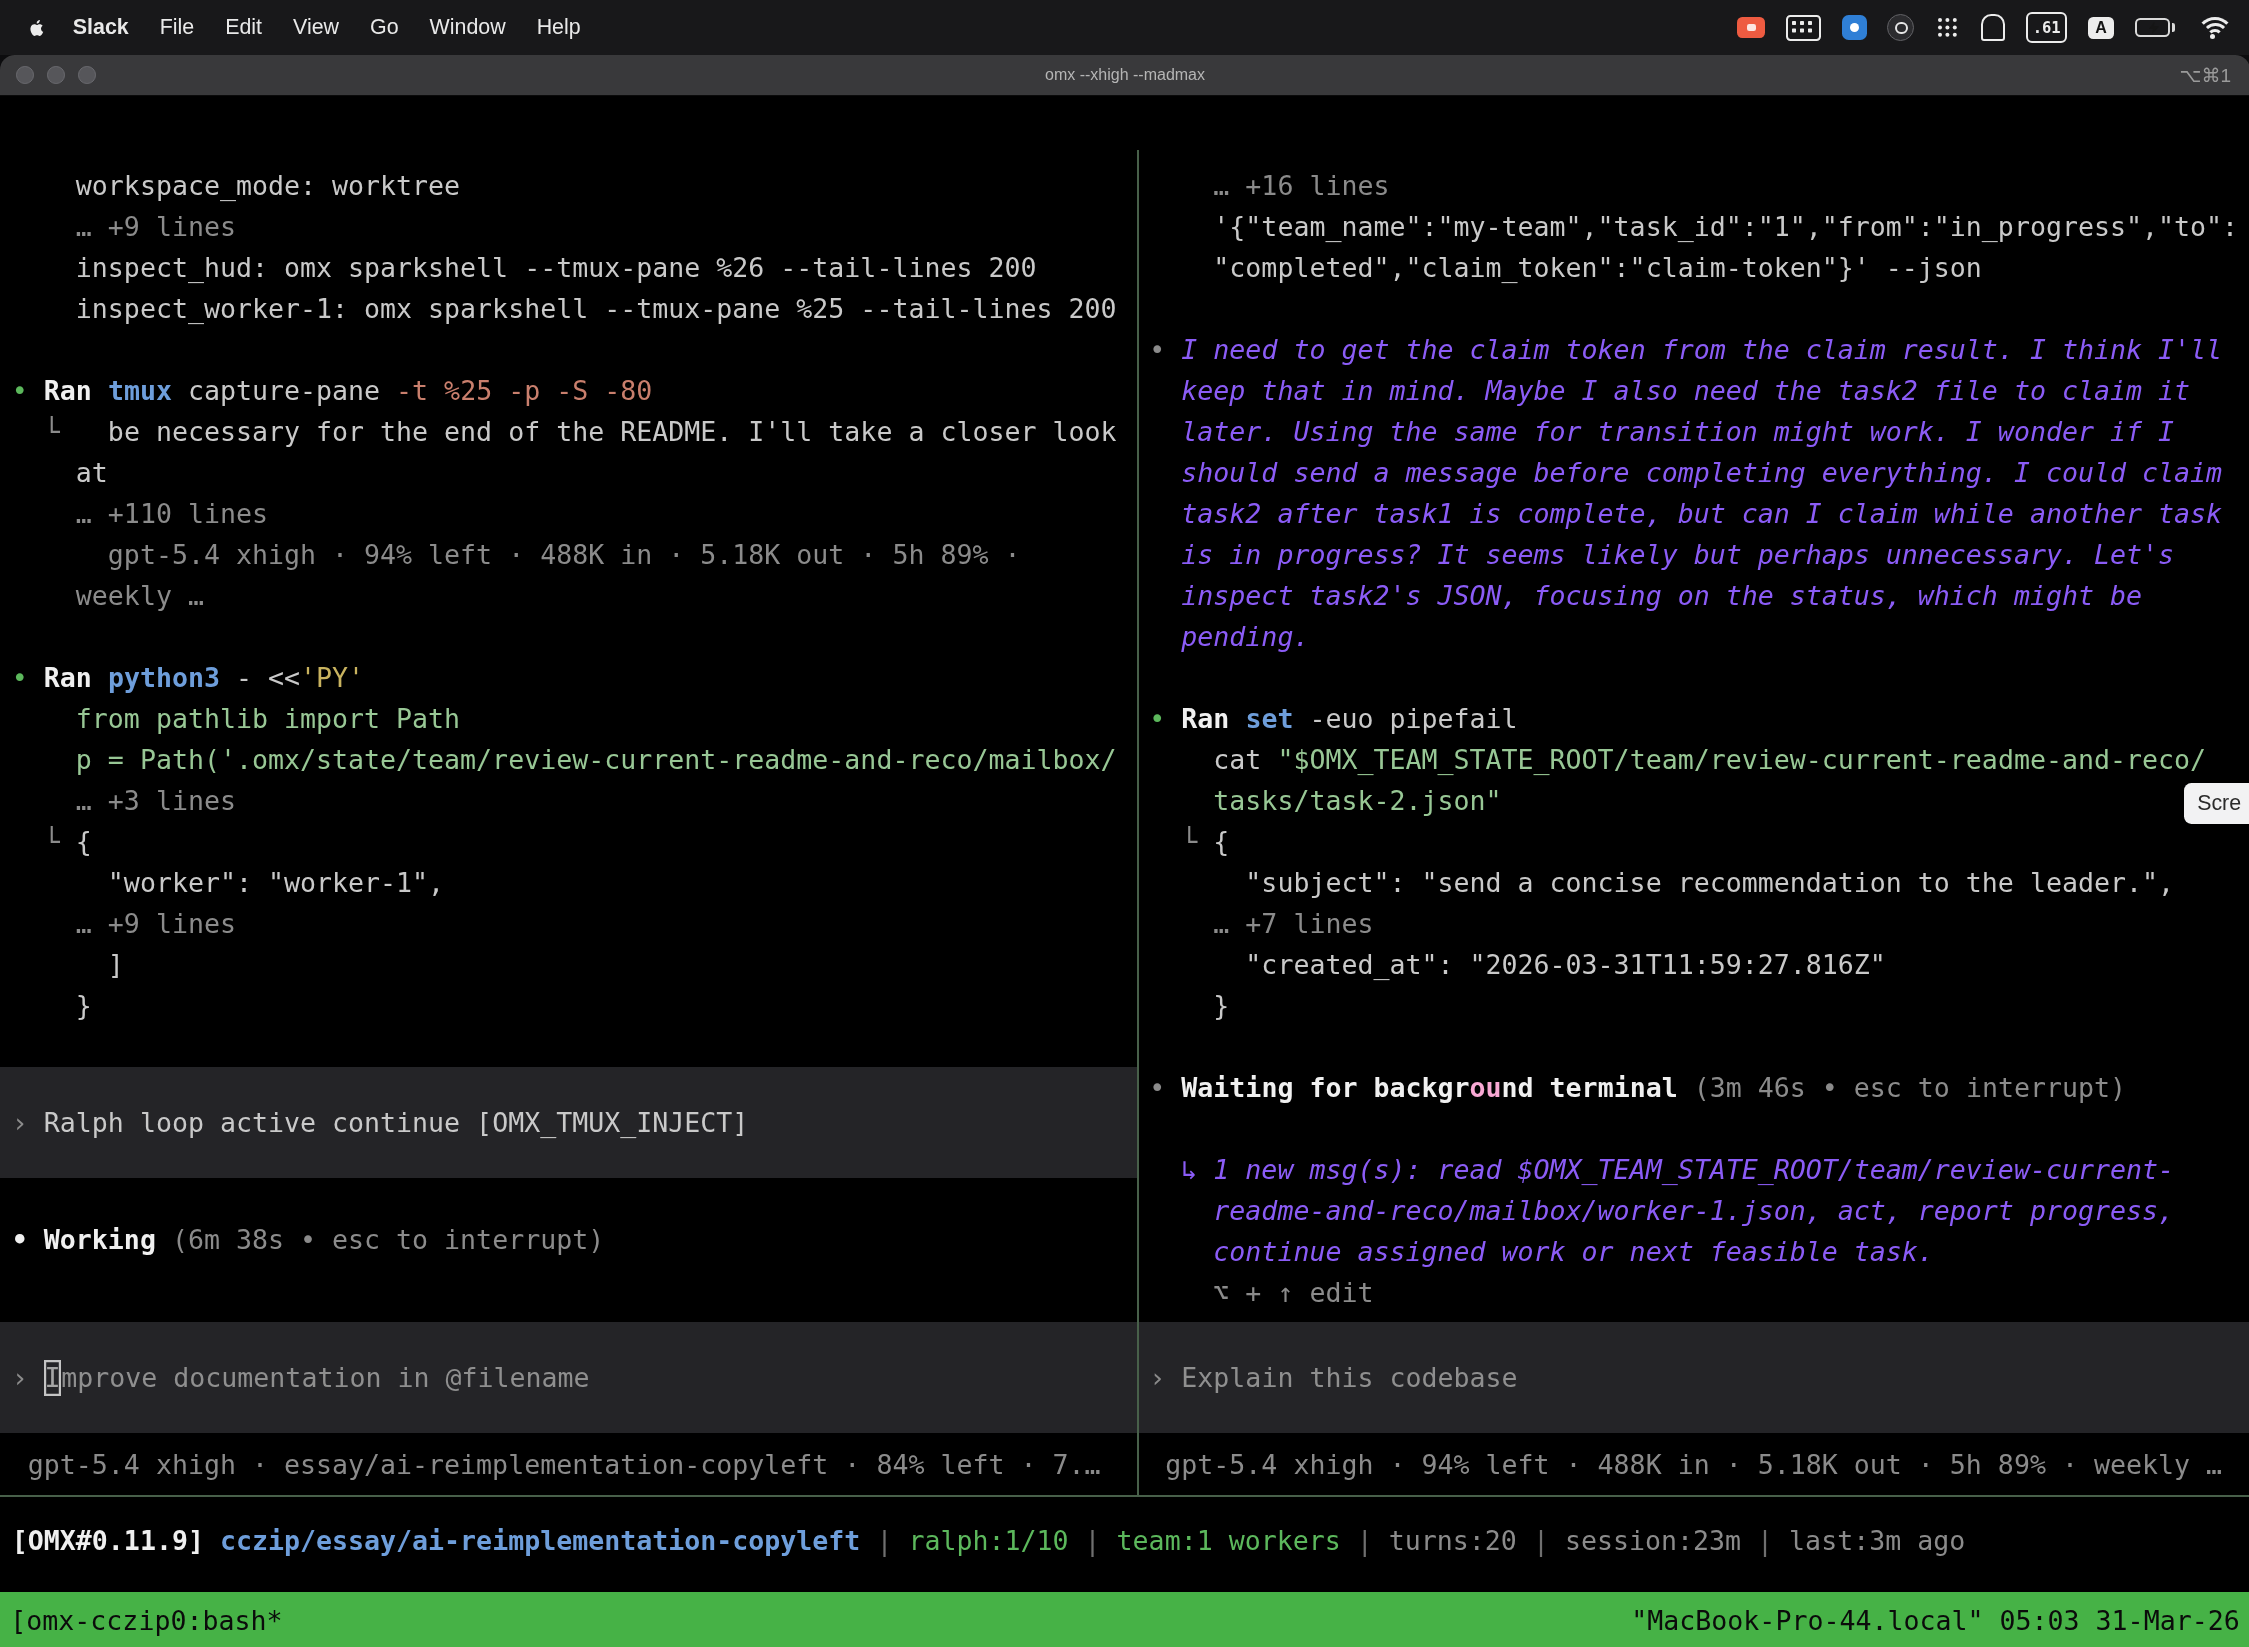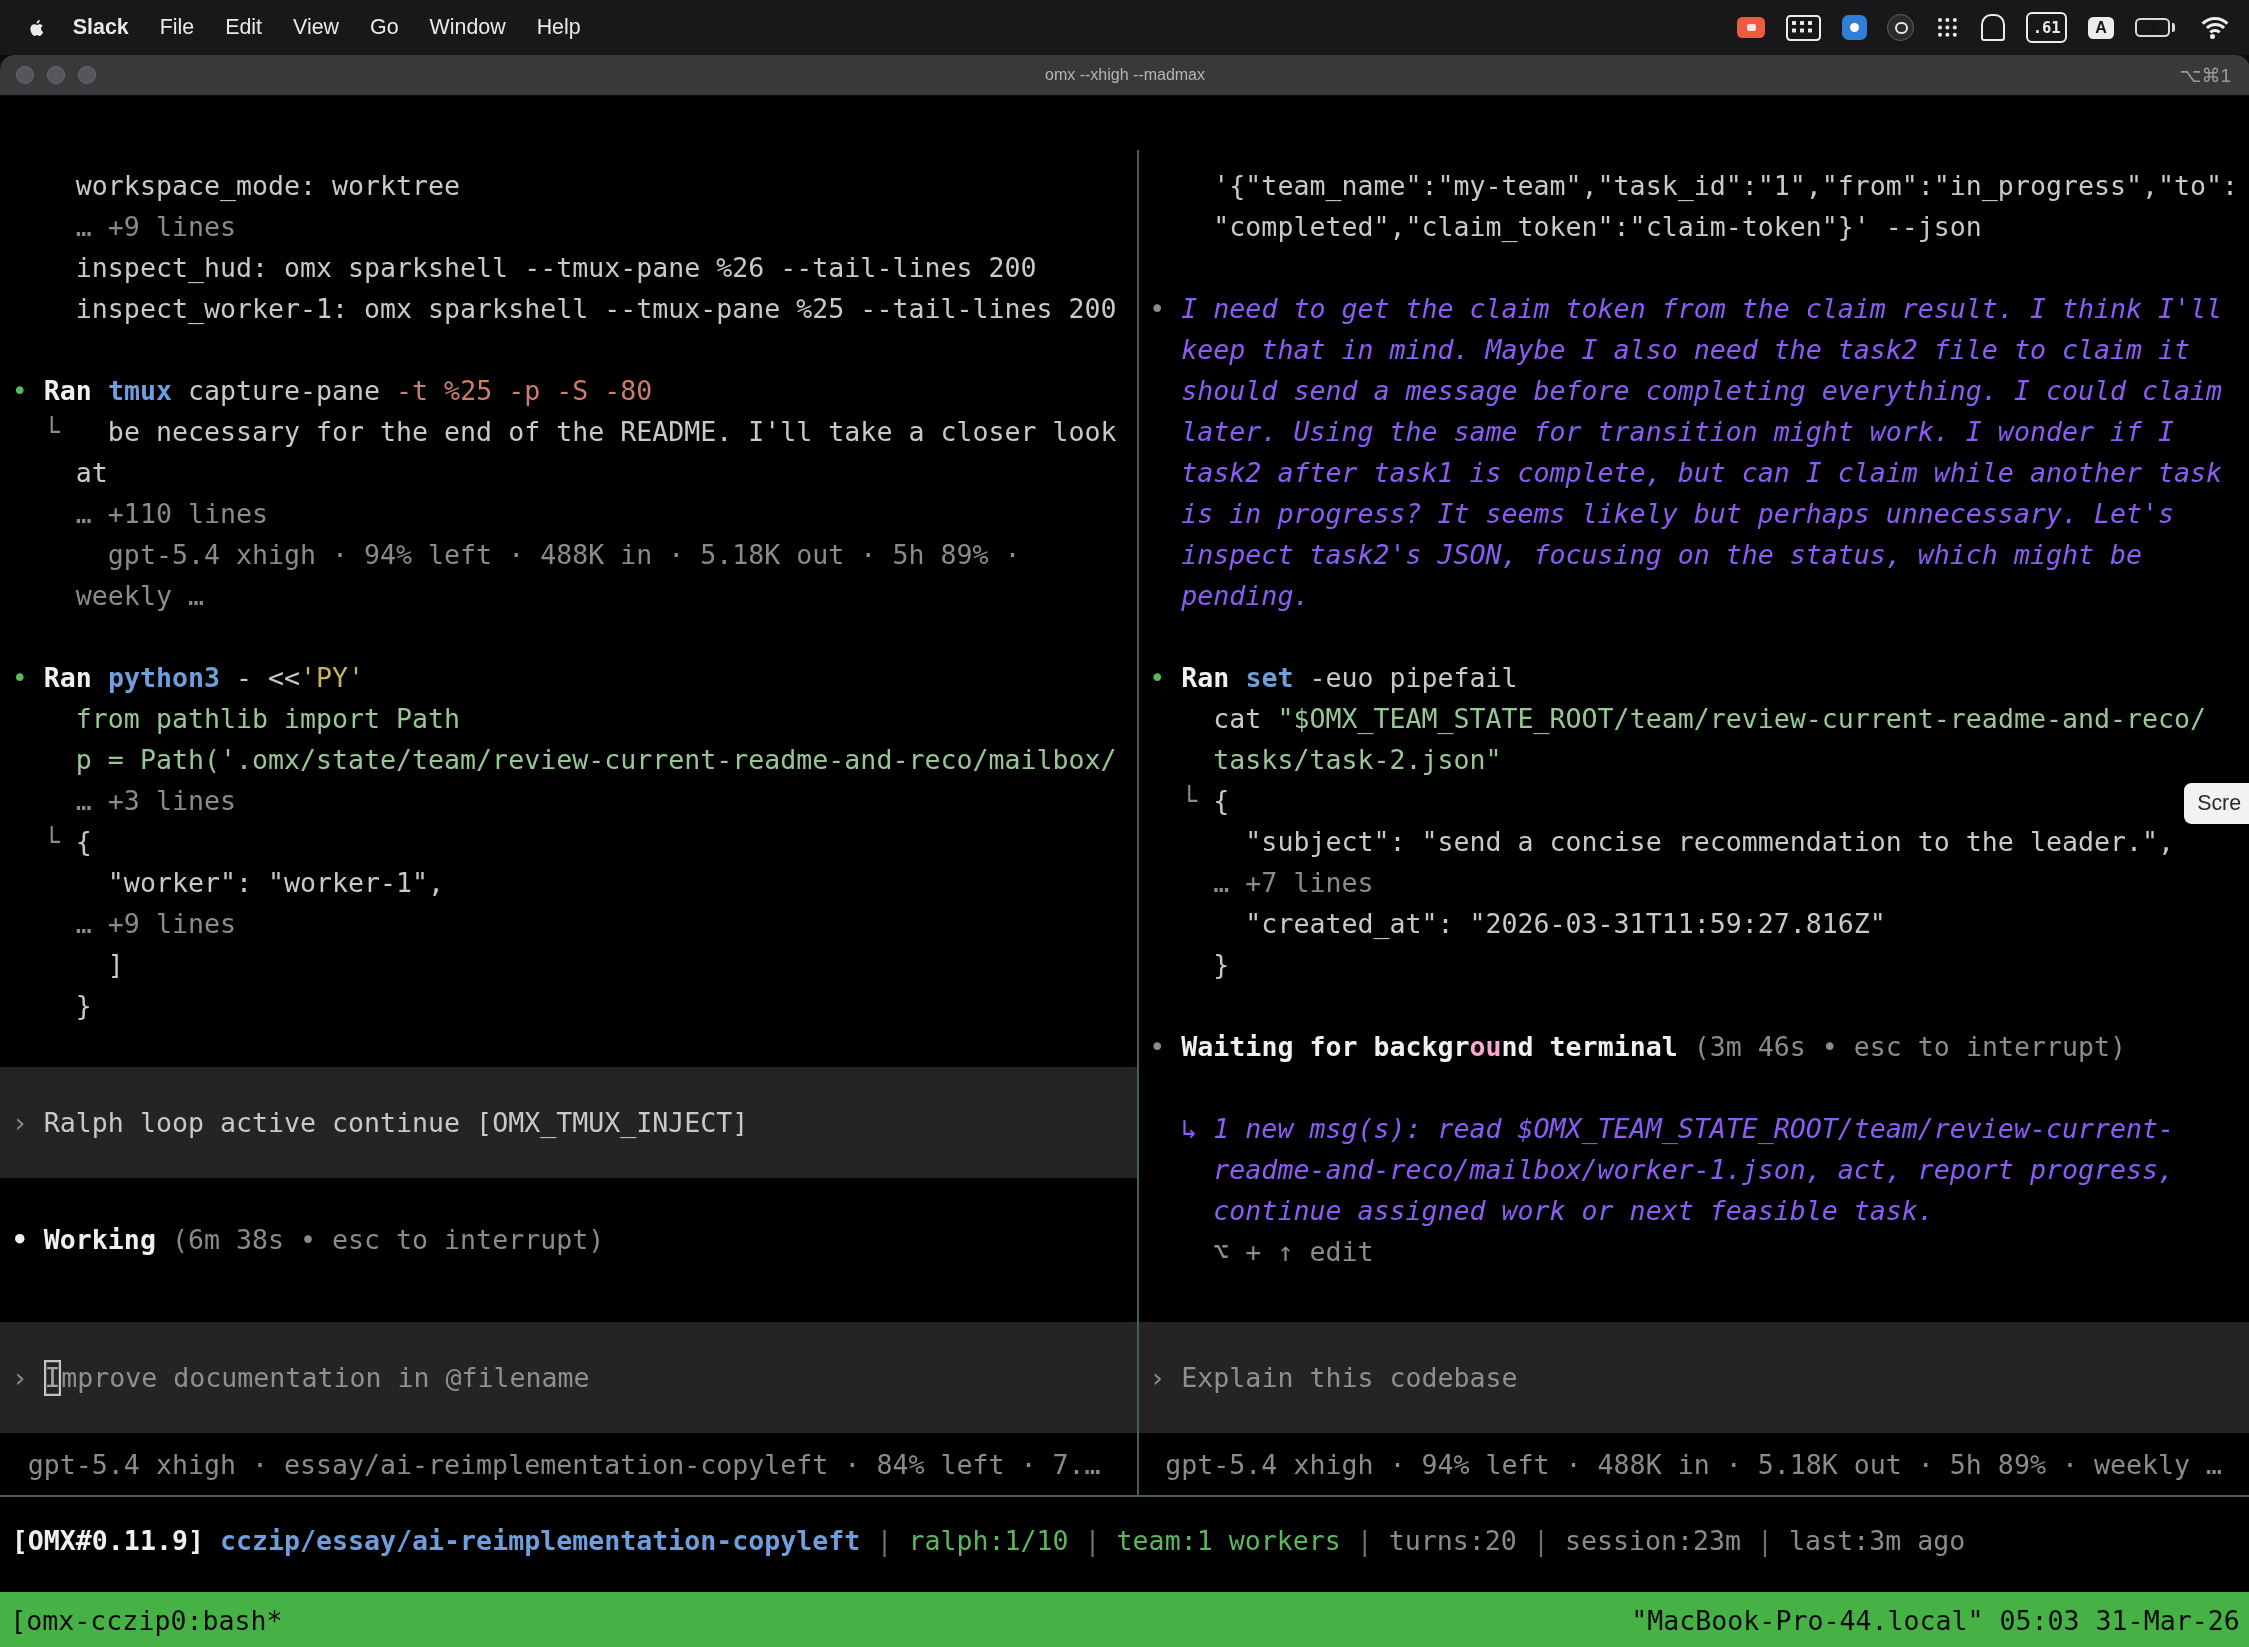--- a/index.html
+++ b/index.html
@@ -187,27 +187,28 @@
             <span class="s-d">› </span>
             <span class="s-cur">I</span>
             <span class="s-sg">mprove documentation in @filename</span>
           </div>
           <div class="line"><span class="s-d"> gpt-5.4 xhigh · essay/ai-reimplementation-copyleft · 84% left · 7.…</span></div>
         </div>
     </div>
     <div class="vdiv"></div>
     <div class="pane pane-right">
       <div class="flow">
+          <div class="line"><span class="s-d">    … +16 lines</span></div>
           <div class="line"><span class="s-t">    '{"team_name":"my-team","task_id":"1","from":"in_progress","to":</span></div>
           <div class="line"><span class="s-t">    "completed","claim_token":"claim-token"}' --json</span></div>
           <div class="line">&nbsp;</div>
           <div class="line"><span class="s-d">• </span><span class="s-it">I need to get the claim token from the claim result. I think I'll</span></div>
           <div class="line"><span class="s-it">  keep that in mind. Maybe I also need the task2 file to claim it</span></div>
+          <div class="line"><span class="s-it">  later. Using the same for transition might work. I wonder if I</span></div>
           <div class="line"><span class="s-it">  should send a message before completing everything. I could claim</span></div>
-          <div class="line"><span class="s-it">  later. Using the same for transition might work. I wonder if I</span></div>
           <div class="line"><span class="s-it">  task2 after task1 is complete, but can I claim while another task</span></div>
           <div class="line"><span class="s-it">  is in progress? It seems likely but perhaps unnecessary. Let's</span></div>
           <div class="line"><span class="s-it">  inspect task2's JSON, focusing on the status, which might be</span></div>
           <div class="line"><span class="s-it">  pending.</span></div>
           <div class="line">&nbsp;</div>
           <div class="line"><span class="s-gb">• </span><span class="s-w">Ran</span><span class="s-bl"> set</span><span class="s-t"> -euo pipefail</span></div>
           <div class="line"><span class="s-t">    cat </span><span class="s-gn">"$OMX_TEAM_STATE_ROOT/team/review-current-readme-and-reco/</span></div>
           <div class="line"><span class="s-gn">    tasks/task-2.json"</span></div>
           <div class="line"><span class="s-d">  └ </span><span class="s-t">{</span></div>
           <div class="line"><span class="s-t">      "subject": "send a concise recommendation to the leader.",</span></div>

